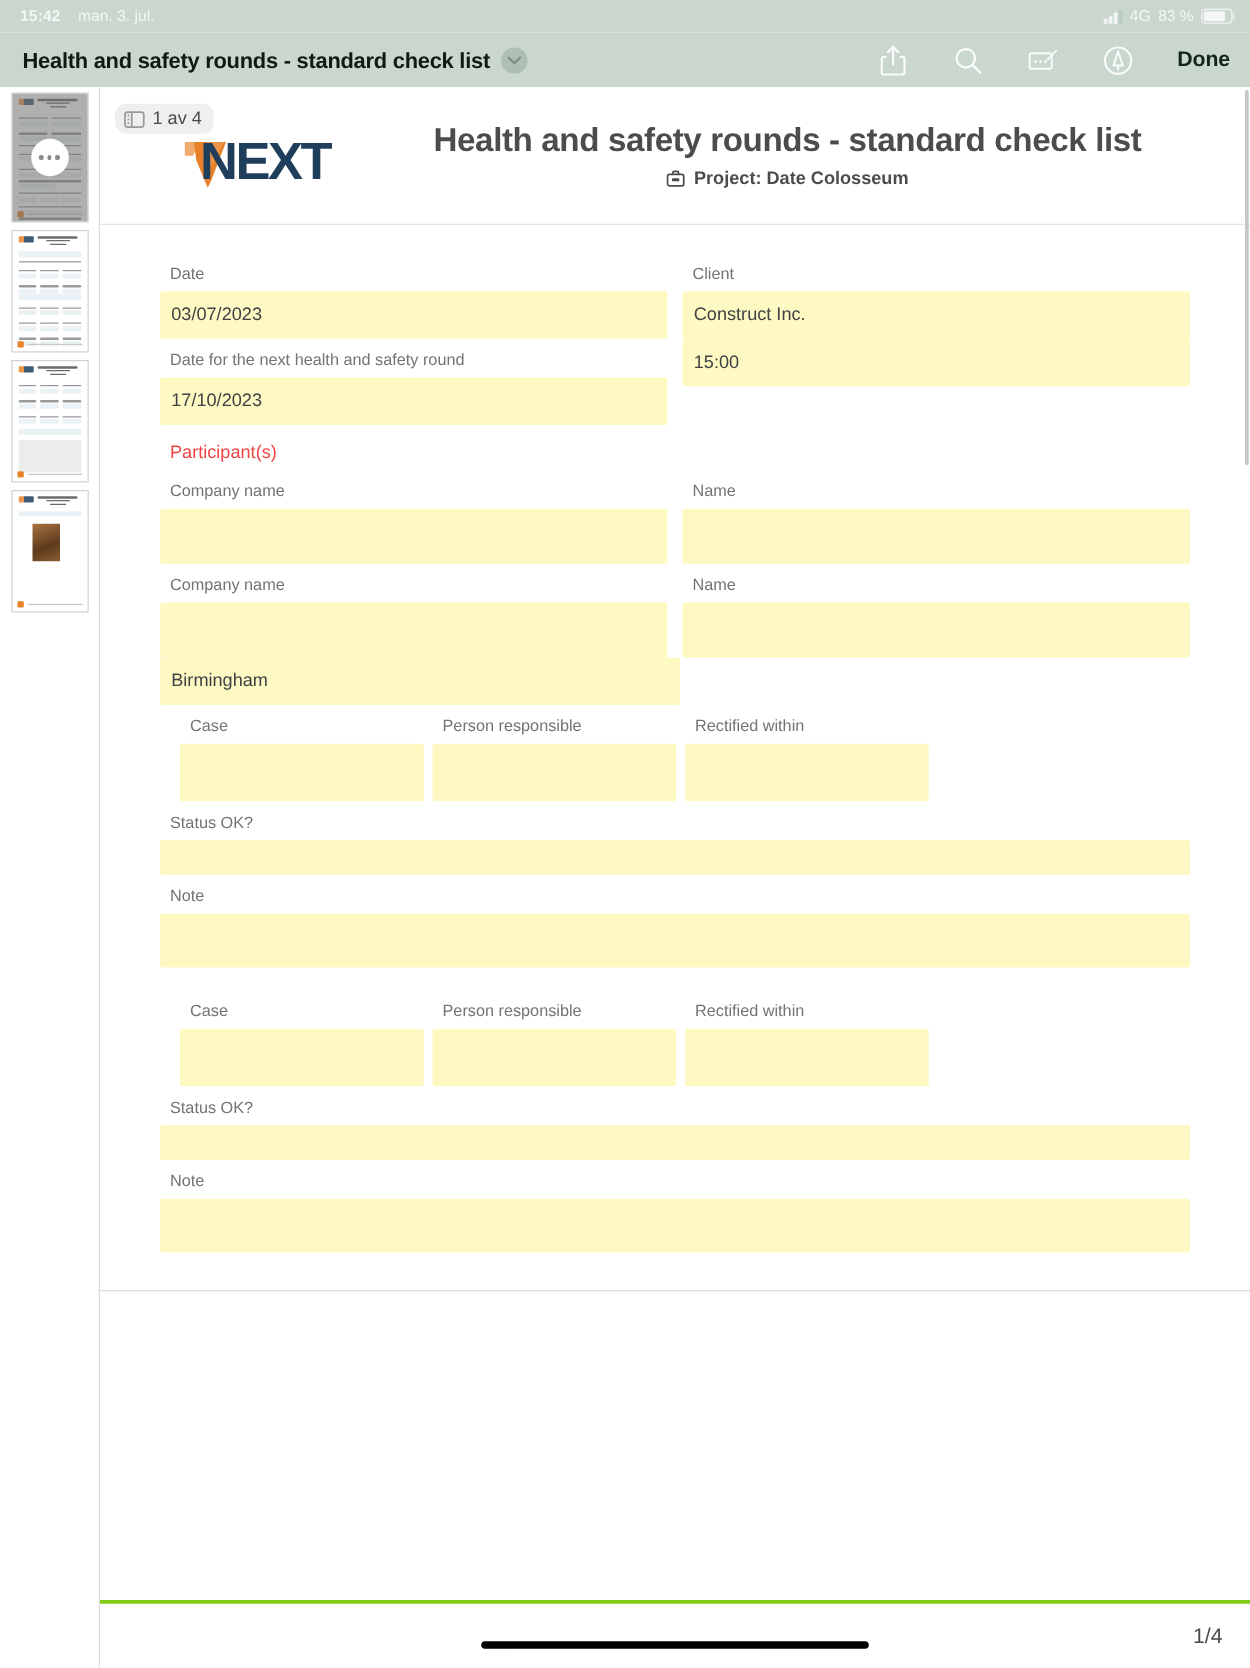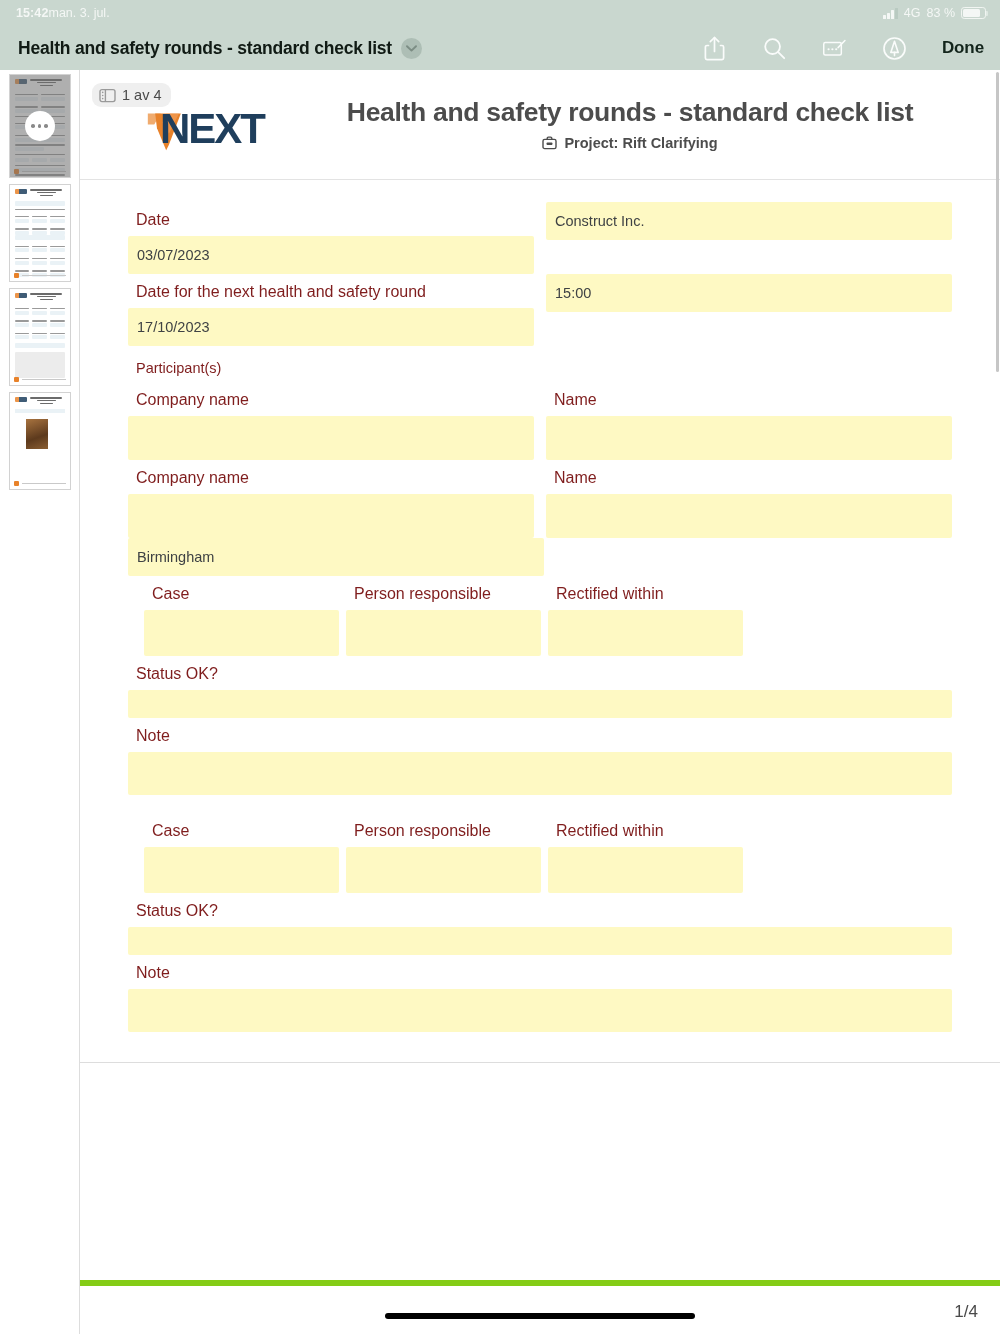--- a/index.html
+++ b/index.html
@@ -9,21 +9,21 @@
     background: #ffffff; overflow: hidden;
   }
   #app { position: relative; width: 1000px; height: 1334px; background:#fff; }
 
   
   .statusbar {
     position:absolute; top:0; left:0; width:1000px; height:26px;
     background:#c9d7cf; display:flex; align-items:center;
     padding: 0 14px 0 16px; font-size:12.5px; color:#f4f7f5;
   }
-  .sb-left { display:flex; align-items:center; gap:0; }
+  .sb-left { display:flex; align-items:center; gap:14px; }
   .sb-time { font-weight:600; letter-spacing:.1px; }
   .sb-date { font-weight:400; }
   .sb-right { margin-left:auto; display:flex; align-items:center; gap:6px; font-size:12.5px; }
   .bars { display:flex; align-items:flex-end; gap:1.5px; height:11px; }
   .bars i { display:block; width:2.5px; background:#f4f7f5; border-radius:.5px; }
   .bars i:nth-child(1){height:4px;} .bars i:nth-child(2){height:6px;}
   .bars i:nth-child(3){height:8.5px;} .bars i:nth-child(4){height:11px; background:#b9cac1;}
   .batt { position:relative; width:25px; height:12px; border:1.4px solid #f1f5f2;
           border-radius:3.2px; display:flex; align-items:center; padding:1.4px; }
   .batt::after { content:""; position:absolute; right:-3.4px; top:3.4px; width:2px; height:5px;
@@ -102,39 +102,39 @@
   }
   .titleblock { flex:1; text-align:center; padding-right:40px; }
   .doc-title { font-size:26.5px; font-weight:700; color:#4c4c4c; line-height:1.13; letter-spacing:-.3px; }
   .doc-sub { margin-top:7px; font-size:14.5px; font-weight:700; color:#4c4c4c;
              display:flex; align-items:center; justify-content:center; gap:7px; }
 
   .pg-body { padding:22px 48px 30px 48px; }
   .row { display:flex; gap:12px; }
   .col { flex:1; min-width:0; }
   .col.half { flex:0 0 calc(50% - 6px); }
-  .flabel { font-size:16px; color:#7f1d1d; padding:9px 8px 7px 8px; }
+  .flabel { font-size:13px; color:#737373; padding:9px 8px 7px 8px; }
   .finput { background:#fef9c3; border-radius:2px; }
   .finput .val { font-size:14.5px; color:#3f4244; padding:11px 9px; }
   .h-sm { height:38px; }
   .h-md { height:44px; }
   .h-lg { height:46px; }
-  .sectlabel { font-size:14.5px; color:#7f1d1d; padding:14px 8px 6px 8px; }
+  .sectlabel { font-size:14.5px; color:#ef4444; padding:14px 8px 6px 8px; }
   .subrow { padding-left:16px; }
   .subrow .flabel { padding-left:8px; }
   .c3 { display:flex; gap:7px; }
   .c3 > div { flex:0 0 195px; }
   .c3 > div.sp { flex:1 1 auto; }
   .full { width:100%; }
 
   .pg-footer { border-top:1px solid #ddd; height:46px; }
 
   
   .bottombar { position:absolute; left:80px; right:0; bottom:0; height:54px;
-               background:#fff; border-top:6px solid #84cc16; }
+               background:#fff; border-top:3px solid #84cc16; }
   .pagecount { position:absolute; right:22px; top:16px; font-size:17px; color:#4a4a4a; }
   .homebar { position:absolute; left:50%; transform:translateX(-50%); bottom:15px;
              width:310px; height:6px; background:#000; border-radius:3px; }
   .vscroll { position:absolute; right:1px; top:2px; width:3px; height:300px;
              background:#c6c6c6; border-radius:2px; }
 </style>
 </head>
 <body>
 
 <div id="app">
@@ -492,35 +492,36 @@
           </div>
 
           <div class="titleblock">
             <div class="doc-title">Health and safety rounds - standard check list</div>
             <div class="doc-sub">
               <svg width="15" height="14" viewBox="0 0 15 14">
                 <rect x="1" y="3.4" width="13" height="9.2" rx="1.7" fill="none" stroke="#4c4c4c" stroke-width="1.4"></rect>
                 <path d="M5.2 3.4 V2.3 a1.2 1.2 0 0 1 1.2 -1.2 h2.2 a1.2 1.2 0 0 1 1.2 1.2 V3.4" fill="none" stroke="#4c4c4c" stroke-width="1.4"></path>
                 <rect x="4.6" y="6.6" width="5.8" height="2.4" rx=".7" fill="#4c4c4c"></rect>
               </svg>
-              <span>Project: Rift Clarifying</span>
+              <span>Project: Date Colosseum</span>
             </div>
           </div>
         </div>
 
         <div class="pg-body">
 
           <div class="row">
             <div class="col half">
               <div class="flabel">Date</div>
               <div class="finput h-sm">
                 <div class="val">03/07/2023</div>
               </div>
             </div>
             <div class="col half">
+              <div class="flabel">Client</div>
               <div class="finput h-sm">
                 <div class="val">Construct Inc.</div>
               </div>
             </div>
           </div>
 
           <div class="row">
             <div class="col half">
               <div class="flabel">Date for the next health and safety round</div>
               <div class="finput h-sm">

